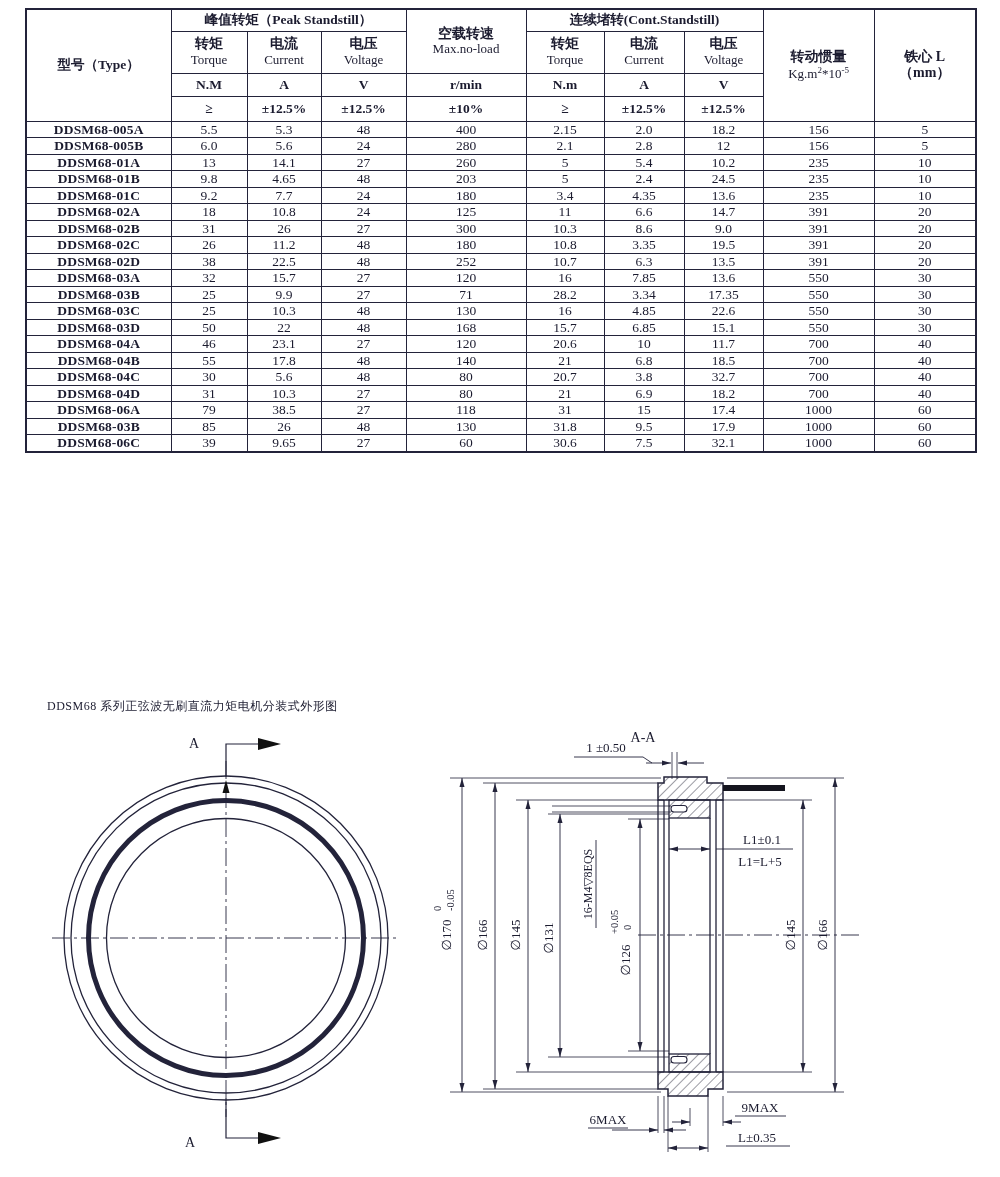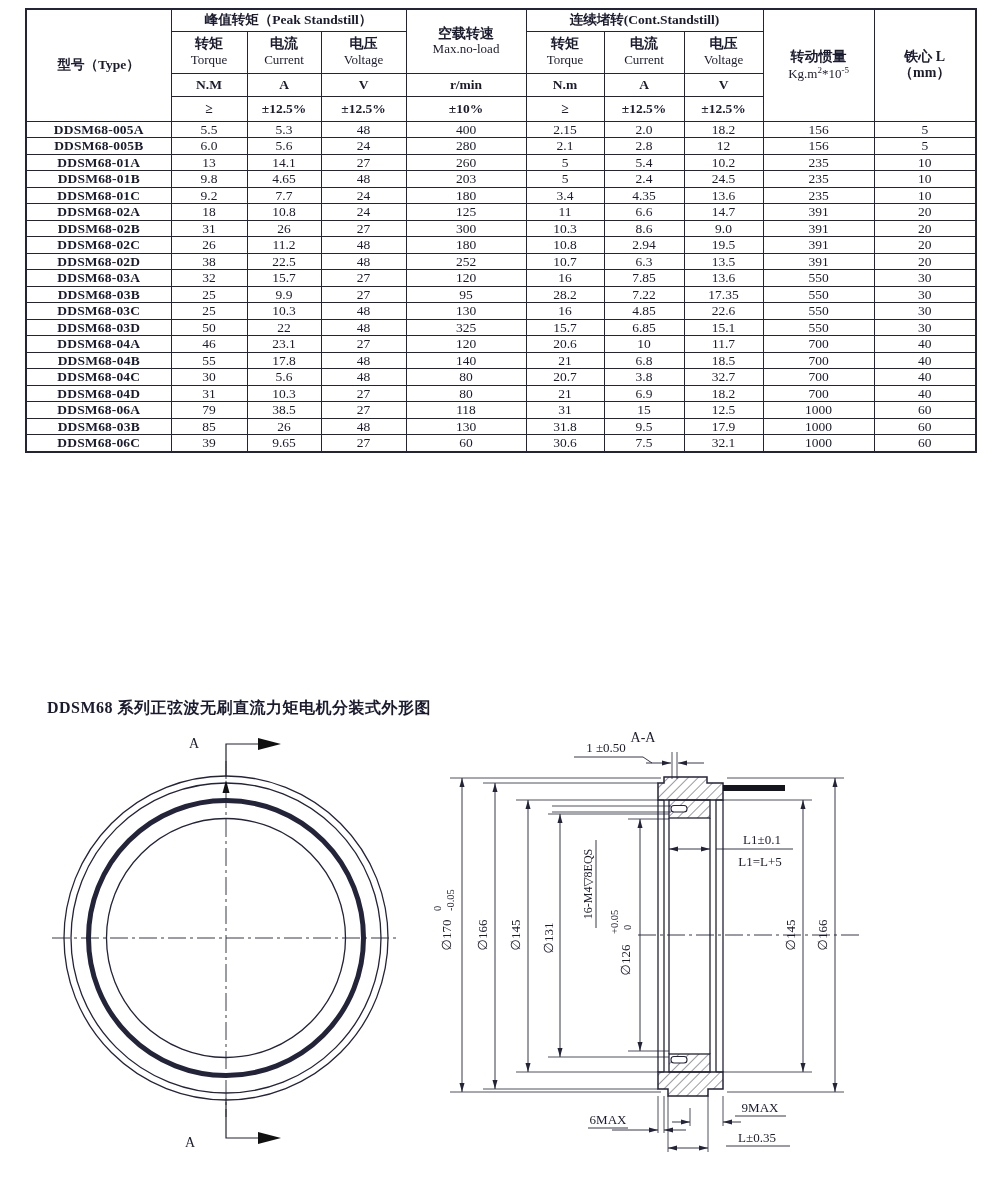--- a/index.html
+++ b/index.html
@@ -14,21 +14,21 @@
   tr.drow{height:14px;}
   .cn{font-size:14px;font-weight:700;}
   .en{font-size:13px;font-weight:400;}
   .unit{font-size:13.5px;font-weight:600;}
   .tol{font-size:13px;font-weight:600;}
   .ge{font-size:15px;}
   td.model{text-align:left;padding-left:11px;font-weight:600;font-size:13.5px;letter-spacing:.2px;}
   td.val{font-weight:500;}
   sup{font-size:9px;}
   
-  .caption{position:absolute;left:47px;top:698px;font-size:16px;font-weight:700;
+  .caption{position:absolute;left:47px;top:698px;font-size:12px;font-weight:400;
            letter-spacing:.5px;white-space:nowrap;}
   
   svg.draw{position:absolute;left:0;top:0;}
   svg.draw text{font-family:"Liberation Serif",serif;fill:#1b1b2f;}
   .dimtxt{font-size:13px;}
   .dimtxt-s{font-size:10.5px;}
   .lab{font-size:14px;}
 </style>
 </head>
 <body>
@@ -195,21 +195,21 @@
           <td class="val">391</td>
           <td class="val">20</td>
         </tr>
         <tr class="drow">
           <td class="model">DDSM68-02C</td>
           <td class="val">26</td>
           <td class="val">11.2</td>
           <td class="val">48</td>
           <td class="val">180</td>
           <td class="val">10.8</td>
-          <td class="val">2.94</td>
+          <td class="val">3.35</td>
           <td class="val">19.5</td>
           <td class="val">391</td>
           <td class="val">20</td>
         </tr>
         <tr class="drow">
           <td class="model">DDSM68-02D</td>
           <td class="val">38</td>
           <td class="val">22.5</td>
           <td class="val">48</td>
           <td class="val">252</td>
@@ -229,23 +229,23 @@
           <td class="val">7.85</td>
           <td class="val">13.6</td>
           <td class="val">550</td>
           <td class="val">30</td>
         </tr>
         <tr class="drow">
           <td class="model">DDSM68-03B</td>
           <td class="val">25</td>
           <td class="val">9.9</td>
           <td class="val">27</td>
-          <td class="val">95</td>
+          <td class="val">71</td>
           <td class="val">28.2</td>
-          <td class="val">7.22</td>
+          <td class="val">3.34</td>
           <td class="val">17.35</td>
           <td class="val">550</td>
           <td class="val">30</td>
         </tr>
         <tr class="drow">
           <td class="model">DDSM68-03C</td>
           <td class="val">25</td>
           <td class="val">10.3</td>
           <td class="val">48</td>
           <td class="val">130</td>
@@ -253,21 +253,21 @@
           <td class="val">4.85</td>
           <td class="val">22.6</td>
           <td class="val">550</td>
           <td class="val">30</td>
         </tr>
         <tr class="drow">
           <td class="model">DDSM68-03D</td>
           <td class="val">50</td>
           <td class="val">22</td>
           <td class="val">48</td>
-          <td class="val">325</td>
+          <td class="val">168</td>
           <td class="val">15.7</td>
           <td class="val">6.85</td>
           <td class="val">15.1</td>
           <td class="val">550</td>
           <td class="val">30</td>
         </tr>
         <tr class="drow">
           <td class="model">DDSM68-04A</td>
           <td class="val">46</td>
           <td class="val">23.1</td>
@@ -316,21 +316,21 @@
           <td class="val">40</td>
         </tr>
         <tr class="drow">
           <td class="model">DDSM68-06A</td>
           <td class="val">79</td>
           <td class="val">38.5</td>
           <td class="val">27</td>
           <td class="val">118</td>
           <td class="val">31</td>
           <td class="val">15</td>
-          <td class="val">12.5</td>
+          <td class="val">17.4</td>
           <td class="val">1000</td>
           <td class="val">60</td>
         </tr>
         <tr class="drow">
           <td class="model">DDSM68-03B</td>
           <td class="val">85</td>
           <td class="val">26</td>
           <td class="val">48</td>
           <td class="val">130</td>
           <td class="val">31.8</td>

